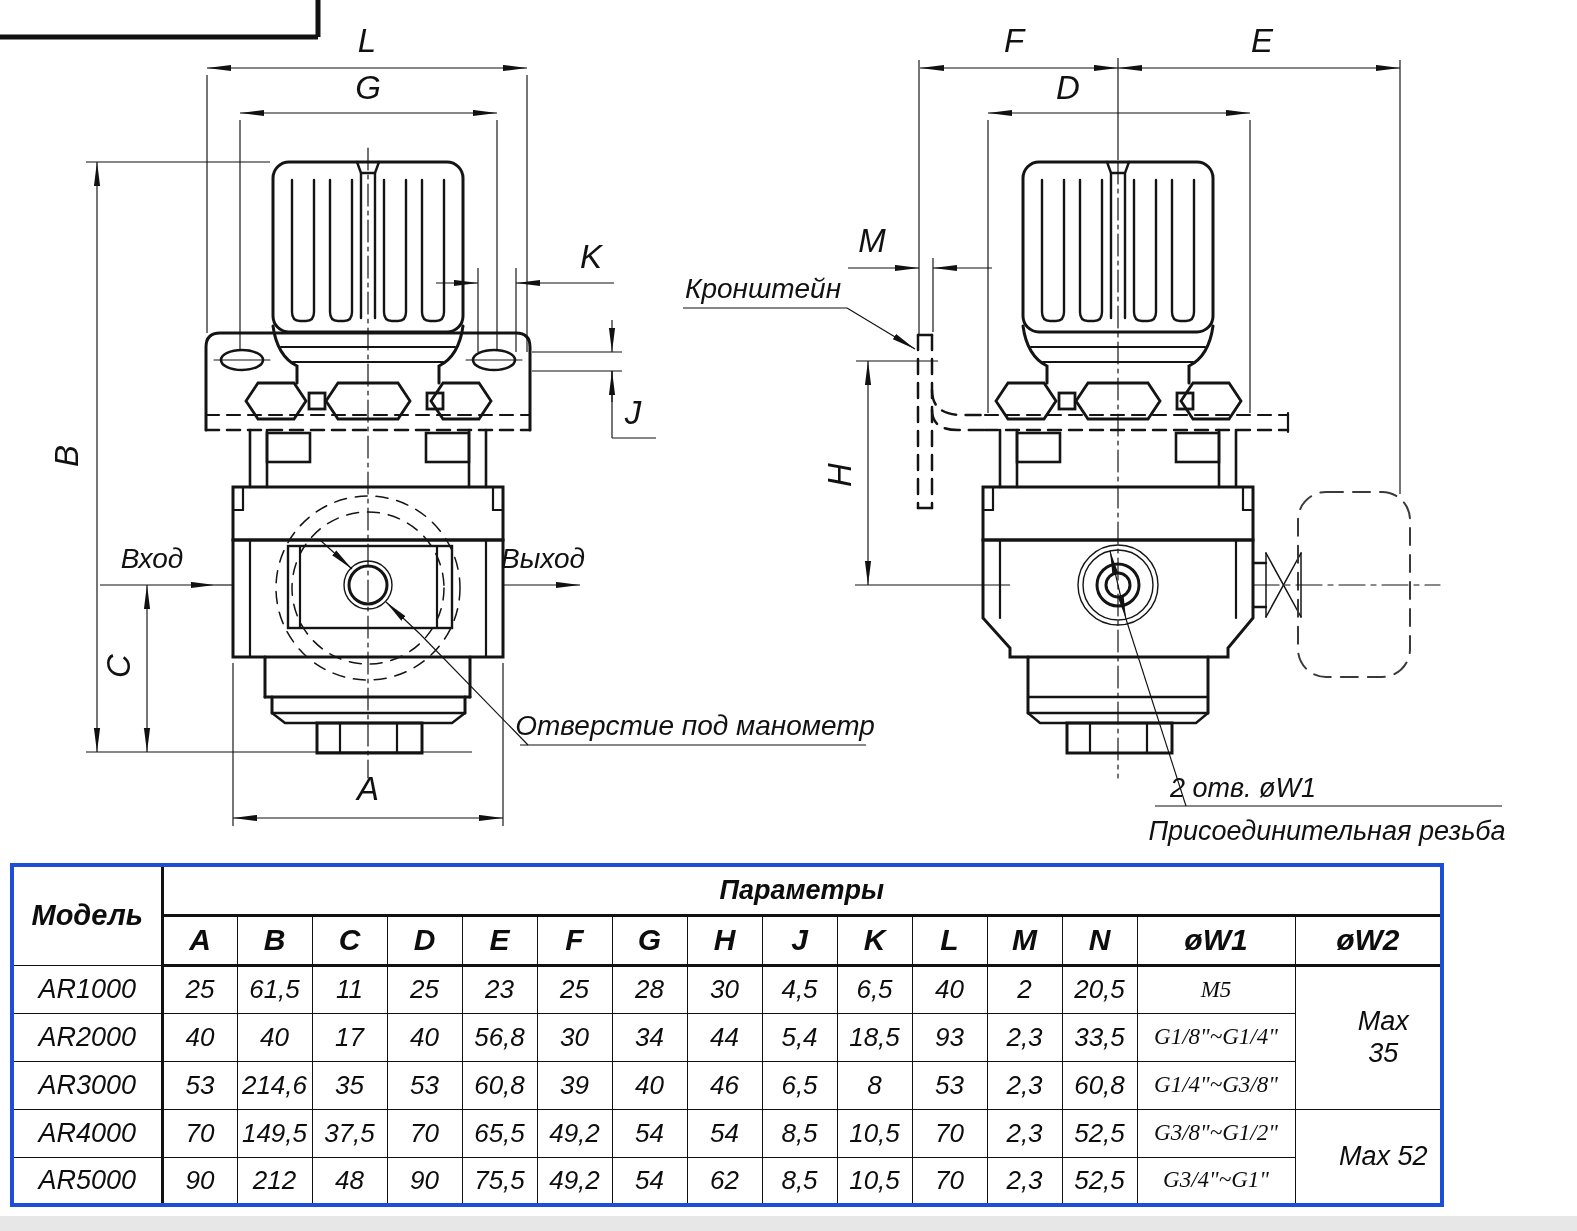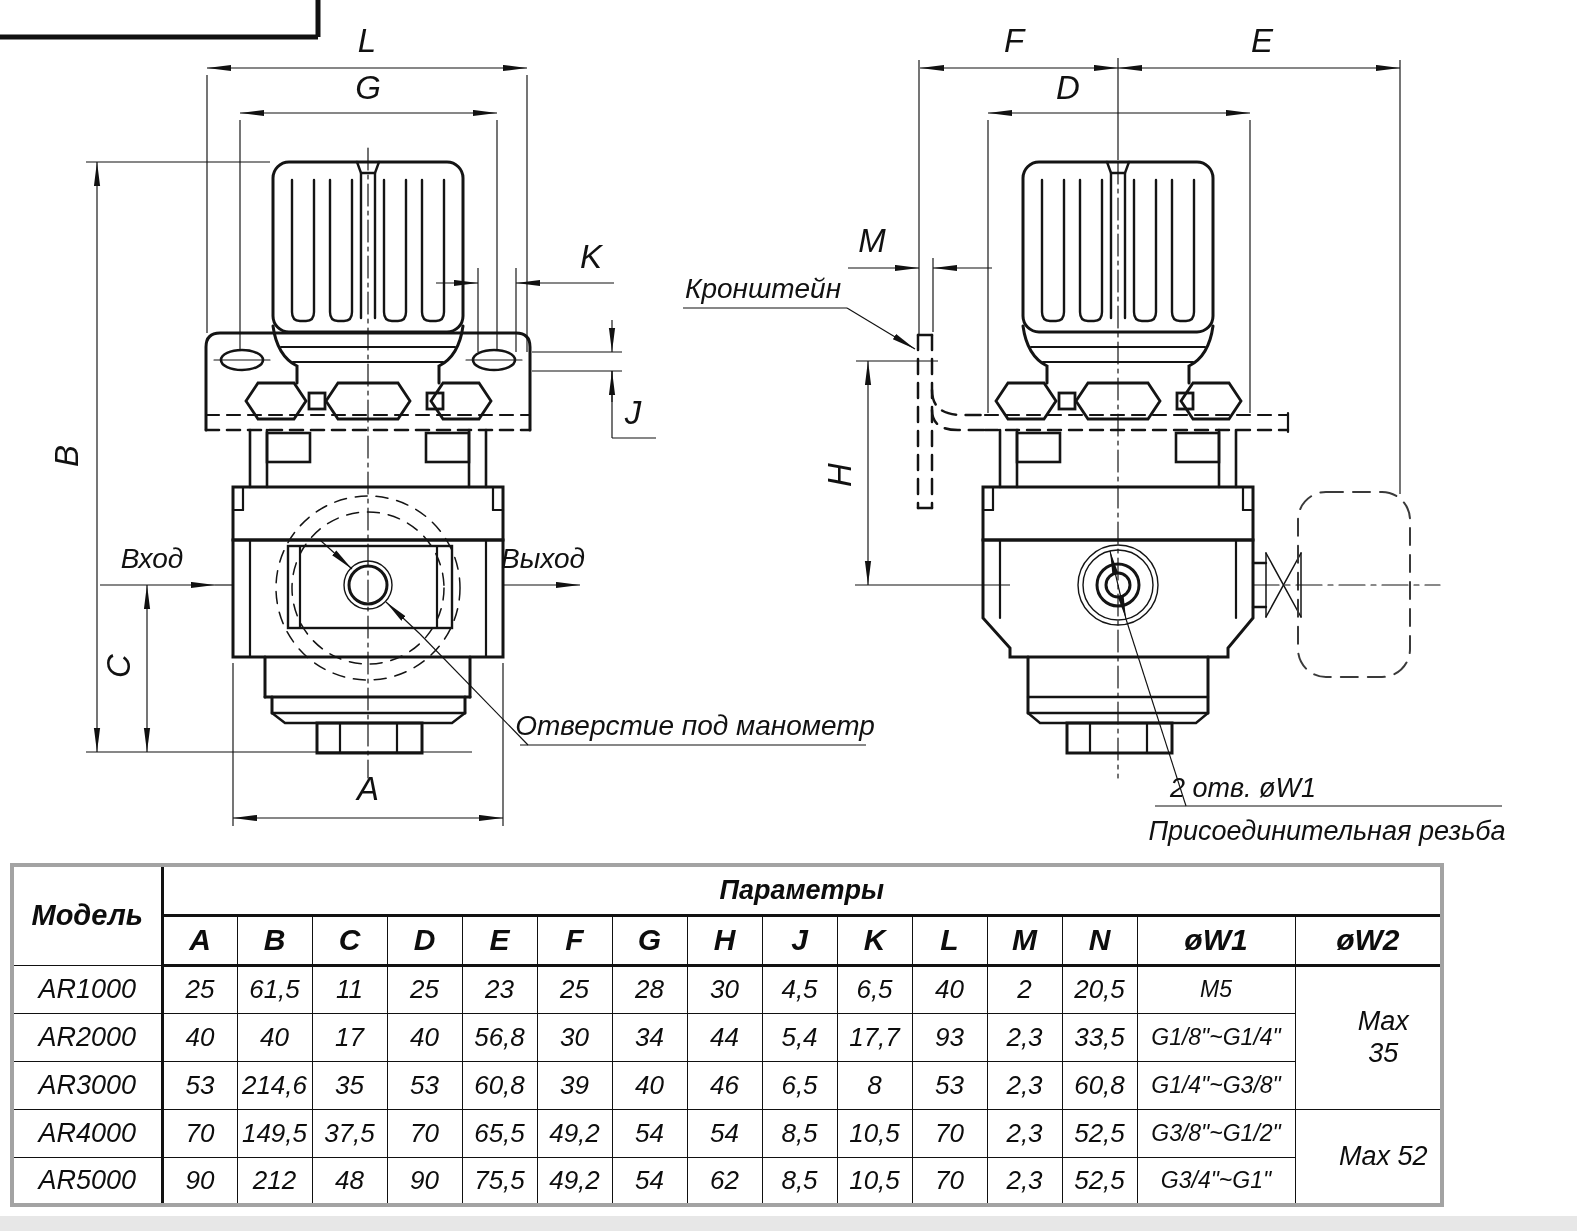--- a/index.html
+++ b/index.html
@@ -7,29 +7,29 @@
         font-family:"Liberation Sans",sans-serif;}
   .drawing{position:absolute;top:0;left:0;}
   svg text{fill:#111;stroke:none;}
   .lbl{font:italic 28px "Liberation Sans",sans-serif;}
   .lbl2{font:italic 27px "Liberation Sans",sans-serif;}
   .dimlbl{font:italic 33px "Liberation Sans",sans-serif;}
   .spec{position:absolute;top:863px;left:10px;width:1430px;border-collapse:collapse;
         table-layout:fixed;background:#fff;}
   .spec th,.spec td{border:1.6px solid #111;text-align:center;vertical-align:middle;
         font-style:italic;color:#0d0d0d;padding:0;overflow:hidden;}
-  .spec{border:4px solid #a3a3a3;}
+  .spec{border:4px solid #1d4ed8;}
   .spec thead tr{height:50px;}
   .spec tbody tr{height:48px;}
   th.model-h{font-size:29px;border-right:3.5px solid #111;}
   th.params-h{font-size:27px;border-bottom:3px solid #111;}
   th.colh{font-size:30px;border-bottom:3.5px solid #111;}
   .spec td{font-size:26px;}
   .spec td.model{font-size:27px;border-right:3.5px solid #111;}
-  .spec td.w1{font-size:23px;}
+  .spec td.w1{font-size:23px;font-family:Liberation Serif, serif;}
   .spec td.w2{font-size:27px;white-space:pre-line;line-height:1.15;padding-left:31px;}
   .bottom-strip{position:absolute;left:0;bottom:0;width:100%;height:15px;background:#e7e7e7;}
 </style>
 </head>
 <body>
 
 <div class="page">
 
 <svg class="drawing" width="1577" height="863" viewBox="0 0 1577 863">
   <defs>
@@ -355,21 +355,21 @@
           <td class="model">AR2000</td>
           <td>40</td>
           <td>40</td>
           <td>17</td>
           <td>40</td>
           <td>56,8</td>
           <td>30</td>
           <td>34</td>
           <td>44</td>
           <td>5,4</td>
-          <td>17,7</td>
+          <td>18,5</td>
           <td>93</td>
           <td>2,3</td>
           <td>33,5</td>
           <td class="w1">G1/8"~G1/4"</td>
         </tr>
         <tr>
           <td class="model">AR3000</td>
           <td>53</td>
           <td>214,6</td>
           <td>35</td>

